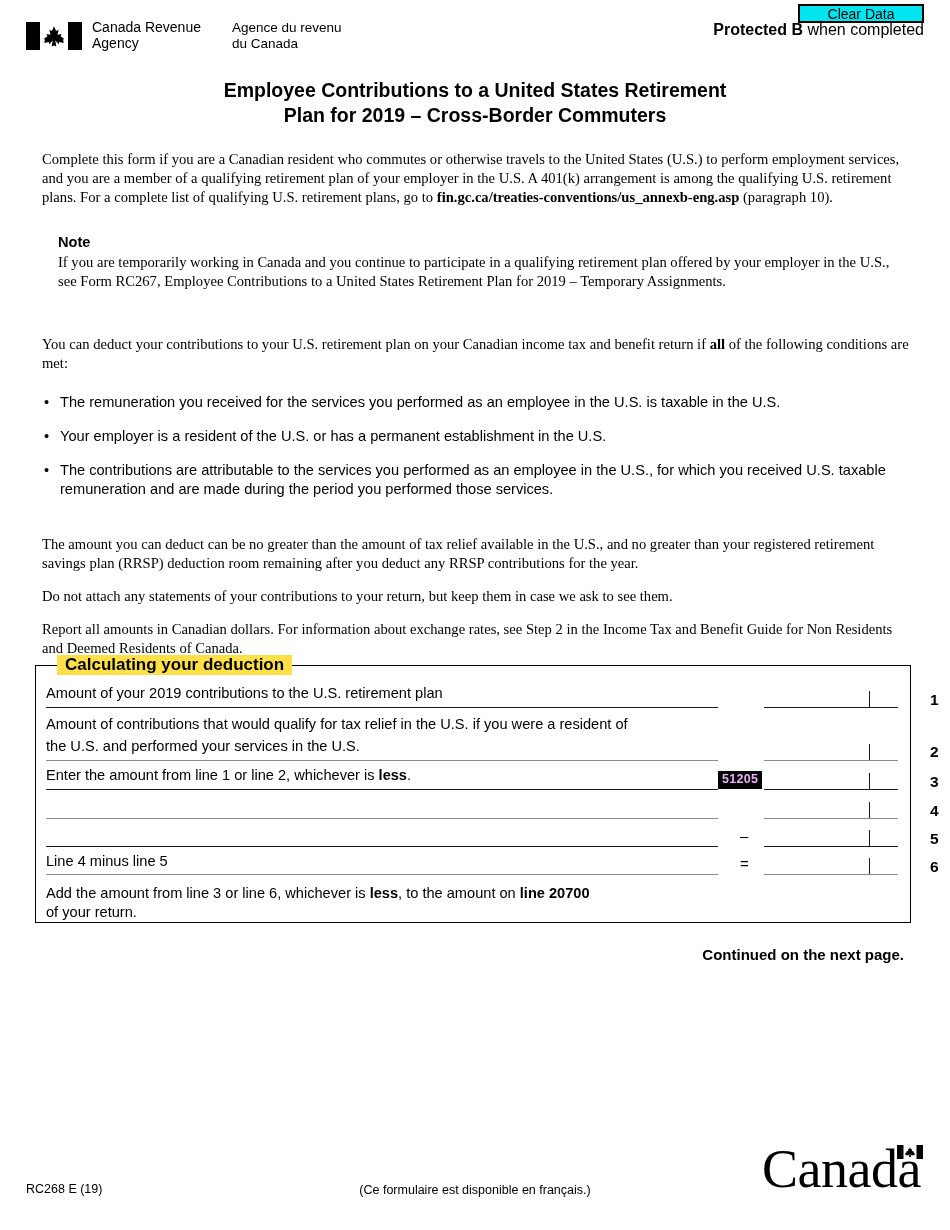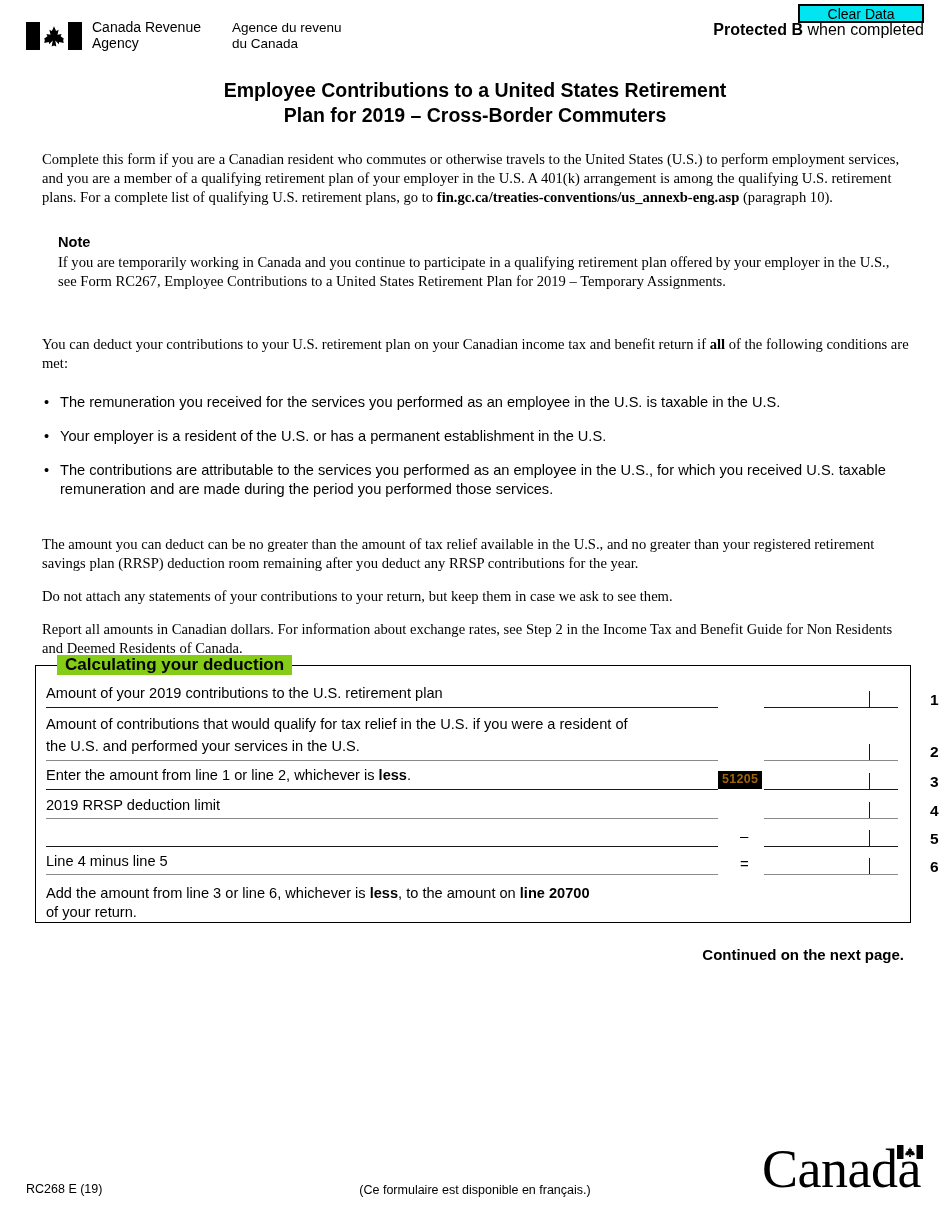--- a/index.html
+++ b/index.html
@@ -62,21 +62,21 @@
   
   .calcbox{
     position:absolute;left:35px;top:655px;width:876px;height:268px;
     box-sizing:border-box;
   }
   .cb-border{
     position:absolute;left:0;top:10px;right:0;bottom:0;
     border:1.6px solid #000;box-sizing:border-box;
   }
   .cb-legend{
-    position:absolute;left:22px;top:0px;background:#84cc16;padding:0 8px;
+    position:absolute;left:22px;top:0px;background:#fde047;padding:0 8px;
     font-weight:bold;font-size:17px;line-height:20px;z-index:3;
   }
   .cb-inner{position:absolute;left:11px;top:27px;width:854px;}
 
   .row{position:relative;width:854px;}
   .row .lbl{
     position:absolute;left:0;top:0;font-size:14.6px;line-height:19px;
     width:672px;
   }
   .row .lbl2{
@@ -87,21 +87,21 @@
   .ul-dark{position:absolute;left:0;height:0;border-bottom:1.7px solid #1a1a1a;width:672px;}
   .ul-light{position:absolute;left:0;height:0;border-bottom:1.2px solid #8a8a8a;width:672px;}
   
   .amt{position:absolute;}
   .amt .aline-dark{position:absolute;left:0;top:0;width:134px;border-bottom:1.7px solid #1a1a1a;}
   .amt .aline-light{position:absolute;left:0;top:0;width:134px;border-bottom:1.2px solid #8a8a8a;}
   .amt .tick{position:absolute;left:105px;top:-16px;width:0;height:16px;border-left:1.7px solid #1a1a1a;}
   .amt .sign{position:absolute;left:-24px;top:-19px;font-size:15px;}
   .linenum{position:absolute;font-weight:bold;font-size:15.5px;}
   .boxcode{
-    position:absolute;background:#000;color:#a16207;font-weight:bold;
+    position:absolute;background:#000;color:#f0abfc;font-weight:bold;
     font-size:12.5px;line-height:15px;padding:1px 4px 2px 4px;
     letter-spacing:0.3px;
   }
   .closing{position:absolute;font-size:14.6px;line-height:19px;width:700px;}
 
   .continued{
     position:absolute;right:46px;top:946px;
     font-weight:bold;font-size:15px;
   }
 
@@ -220,21 +220,20 @@
         <div class="ul-dark" style="top:27px;"></div>
         <div class="boxcode" style="left:672px;top:9px;">51205</div>
         <div class="amt" style="left:718px;top:27px;">
           <div class="aline-dark"></div>
           <div class="tick"></div>
         </div>
         <div class="linenum" style="left:884px;top:11px;">3</div>
       </div>
 
       <div class="row" style="height:28px;">
-        <div class="lbl" style="top:4px;">2019 RRSP deduction limit</div>
         <div class="ul-light" style="top:26px;"></div>
         <div class="amt" style="left:718px;top:26px;">
           <div class="aline-light"></div>
           <div class="tick"></div>
         </div>
         <div class="linenum" style="left:884px;top:10px;">4</div>
       </div>
 
       <div class="row" style="height:28px;">
         <div class="ul-dark" style="top:26px;"></div>

